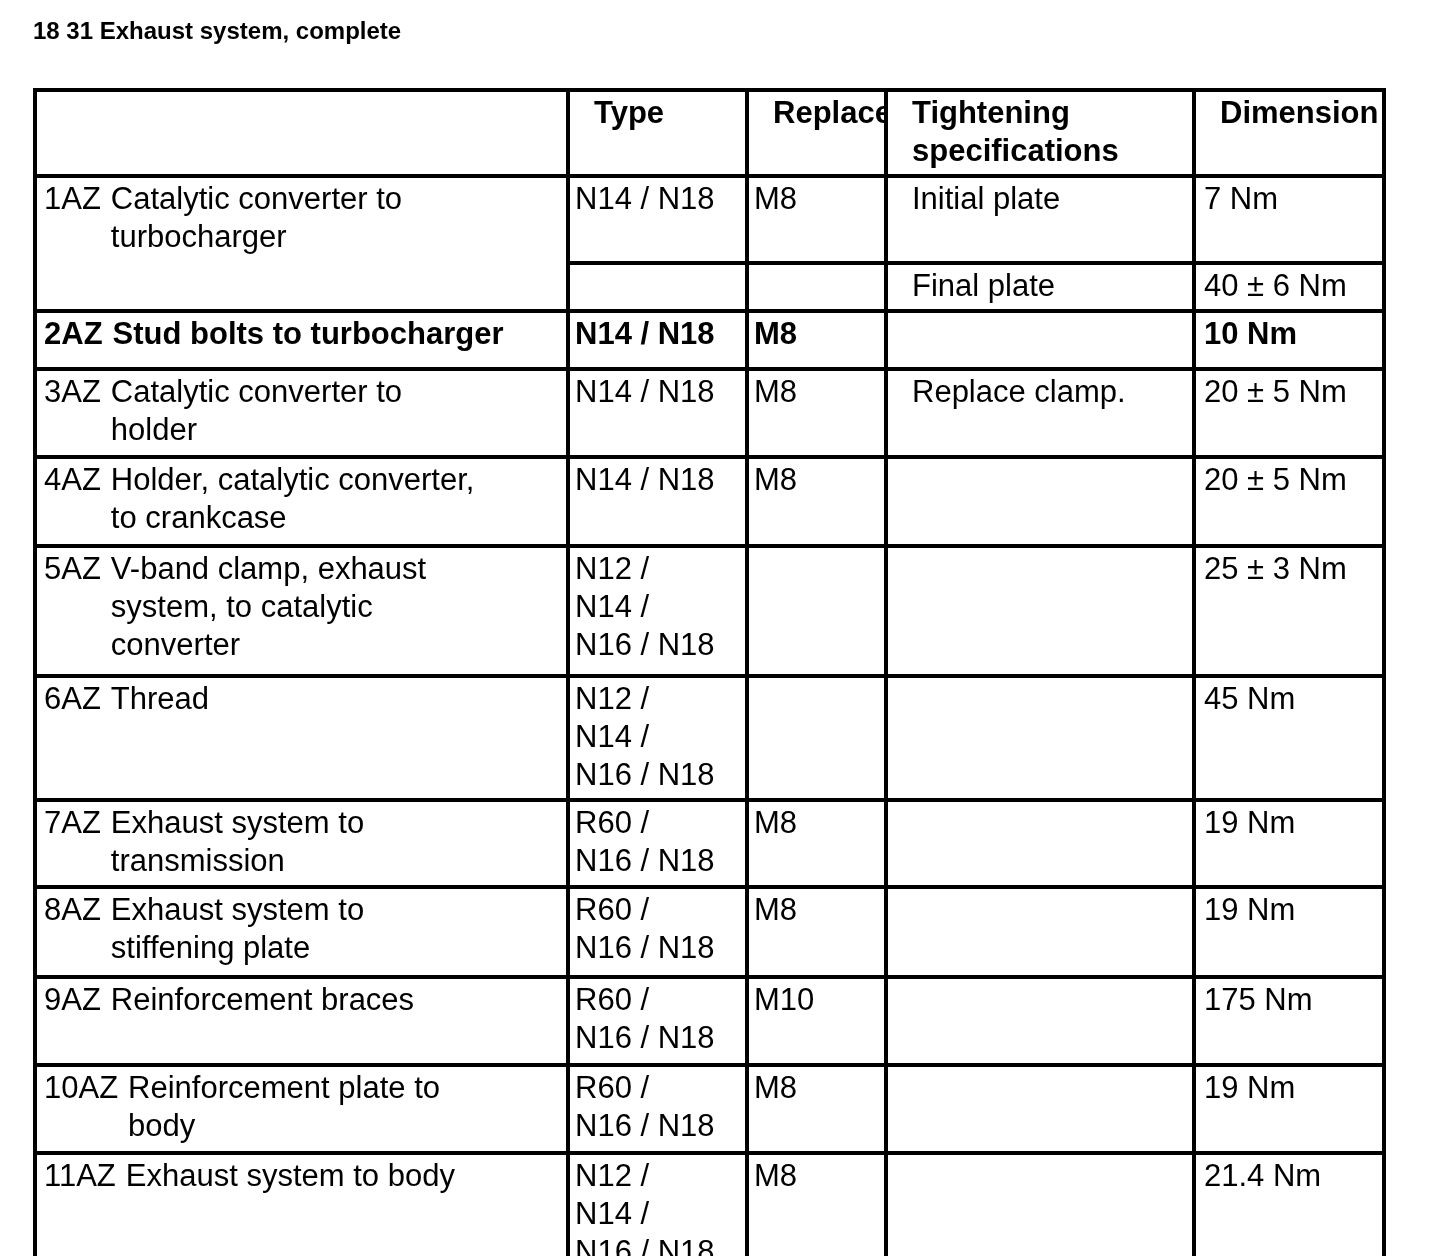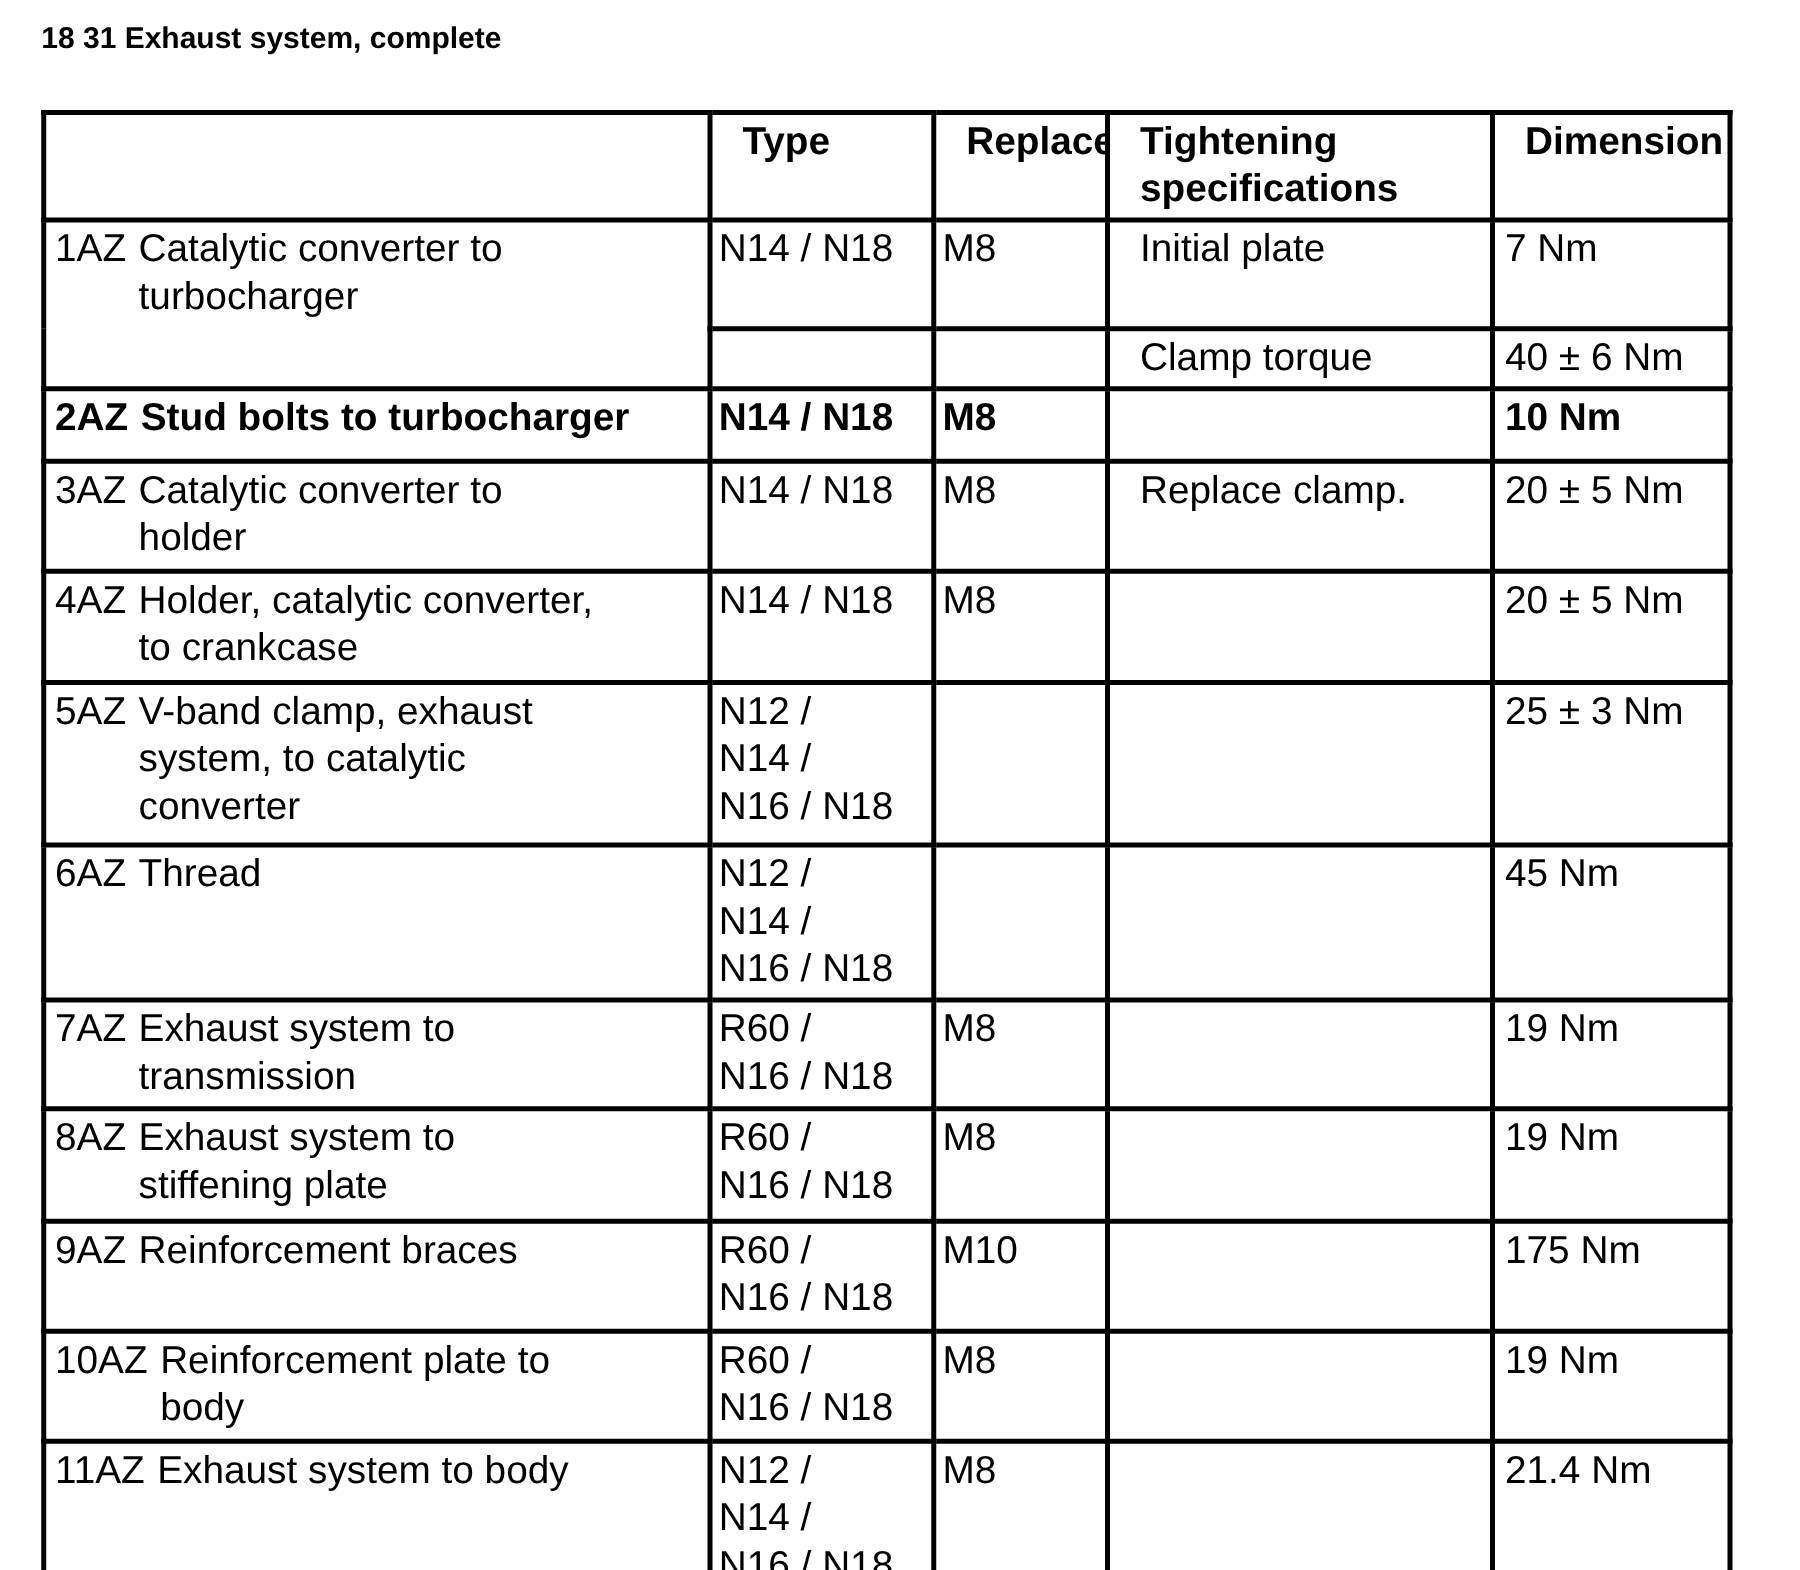--- a/index.html
+++ b/index.html
@@ -114,21 +114,21 @@
           </div>
         </td>
         <td class="col-type pre">N14 / N18</td>
         <td class="col-thread">M8</td>
         <td class="col-tight">Initial plate</td>
         <td class="col-dim">7 Nm</td>
       </tr>
       <tr class="h48">
         <td class="col-type pre"></td>
         <td class="col-thread"></td>
-        <td class="col-tight">Clamp torque</td>
+        <td class="col-tight">Final plate</td>
         <td class="col-dim">40 ± 6 Nm</td>
       </tr>
 
       <tr class="h58">
         <td class="col-item">
           <div class="item-flex">
             <span>2AZ</span>
             <span class="pre">Stud bolts to turbocharger</span>
           </div>
         </td>

